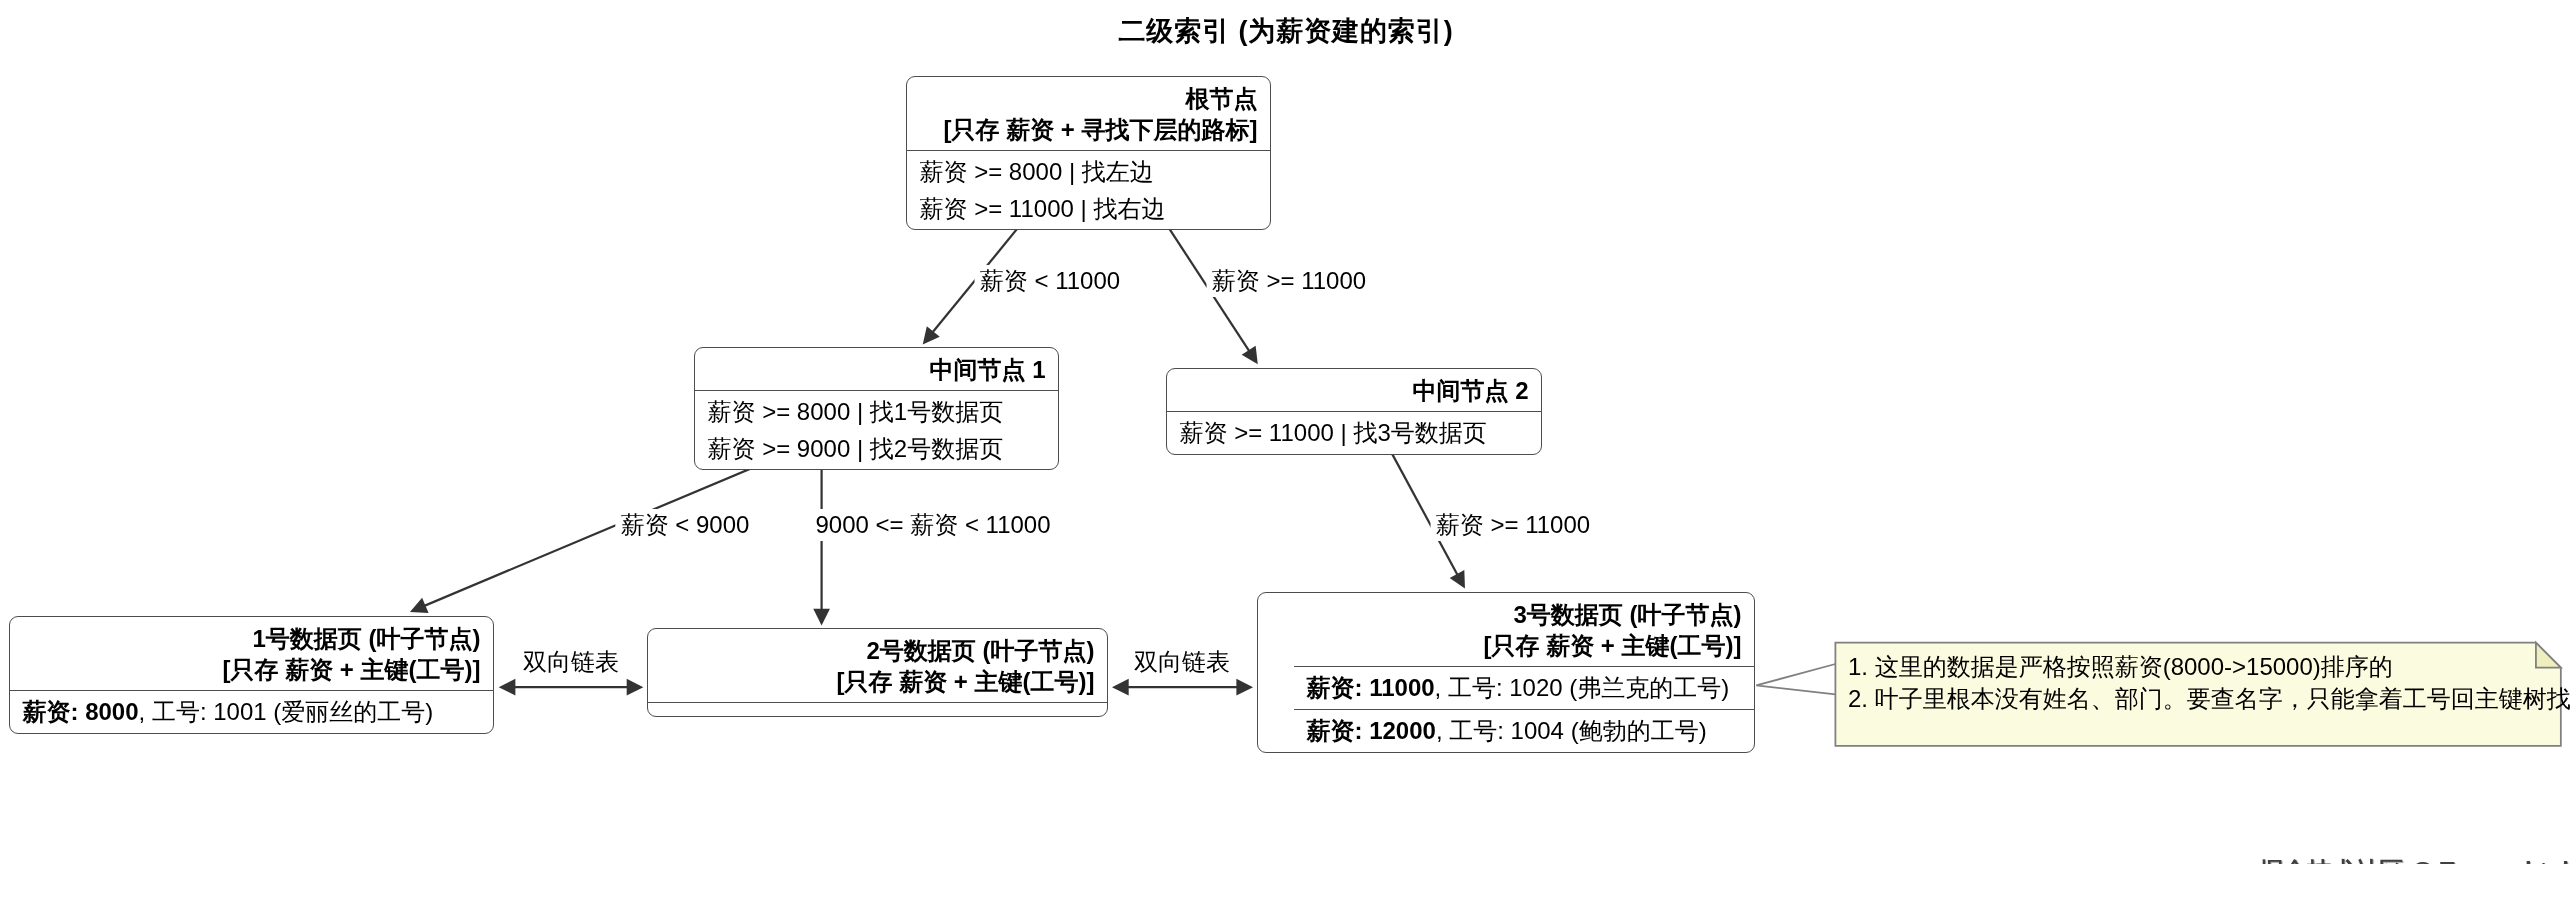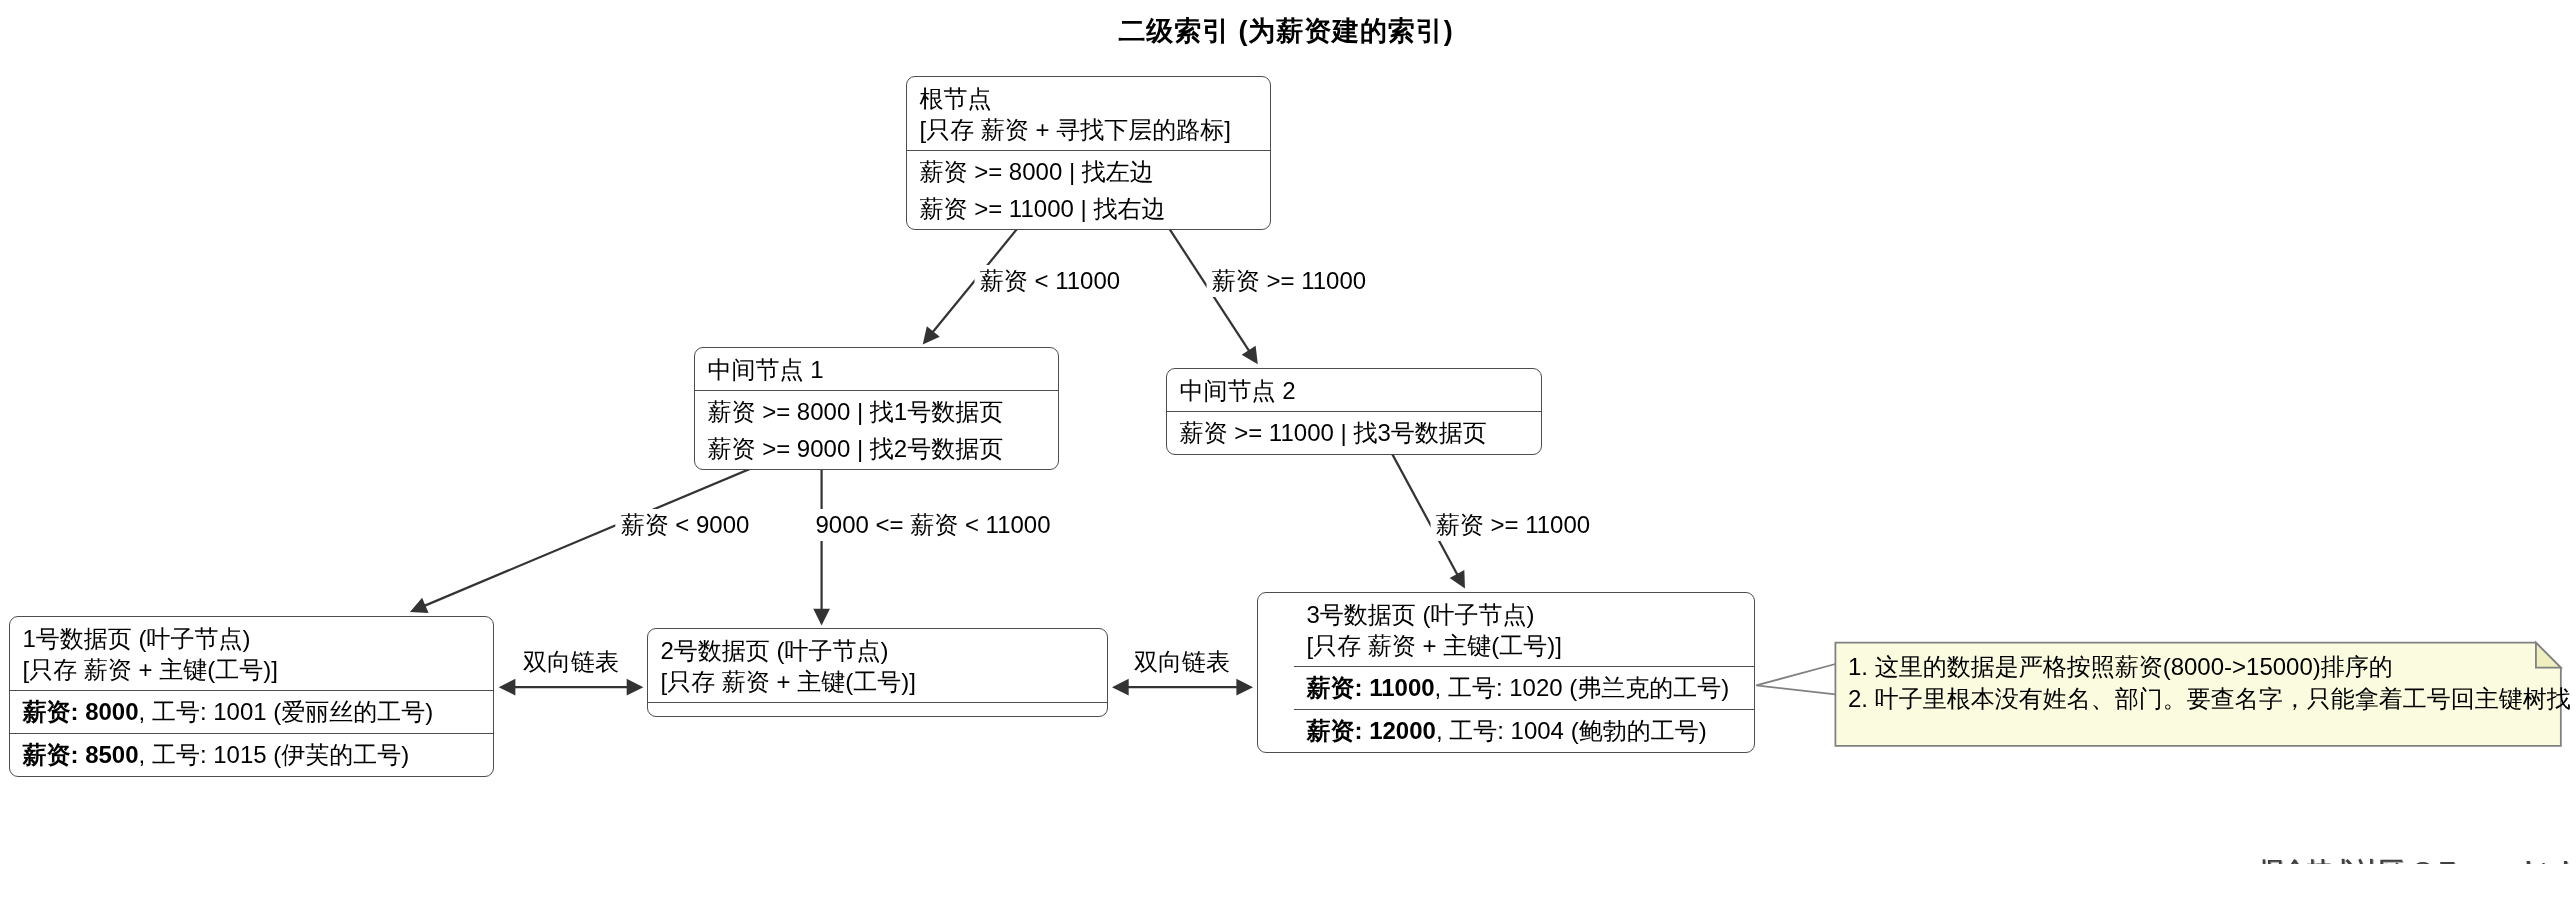--- a/index.html
+++ b/index.html
@@ -10,21 +10,21 @@
   }
   #edges { position:absolute; left:0; top:0; width:2576px; height:899px; pointer-events:none; }
   .diagram-title {
     position:absolute; left:930px; top:12.5px; width:712px; text-align:center;
     font-size:27px; font-weight:bold; letter-spacing:0.9px;
   }
   .node {
     position:absolute; background:#ffffff; border:1.8px solid #4d4d4d; border-radius:9px;
     font-size:24px; line-height:1.3; box-sizing:border-box;
   }
-  .hdr { text-align:left; padding:6.2px 12.5px 4.5px; }
+  .hdr { text-align:right; padding:6.2px 12.5px 4.5px;font-weight:bold; }
   .body { border-top:1.8px solid #4d4d4d; }
   .row { padding:5.3px 12.5px; white-space:nowrap; }
   .leaf .row { border-top:1.8px solid #4d4d4d; }
   .leaf .row:first-child { border-top:none; }
   .empty-section { border-top:1.8px solid #4d4d4d; height:12.5px; }
   .b { font-weight:bold; }
   .edge-label {
     position:absolute; transform:translate(-50%,-50%); background:#ffffff;
     font-size:24px; white-space:nowrap; padding:0 5.3px;
   }
@@ -102,21 +102,20 @@
     </div>
   </div>
 
   <div class="node leaf" style="left:9px; top:616px; width:485px;">
     <div class="hdr">
       <div>1号数据页 (叶子节点)</div>
       <div>[只存 薪资 + 主键(工号)]</div>
     </div>
     <div class="body">
       <div class="row"><span class="b">薪资: 8000</span><span>, 工号: 1001 (爱丽丝的工号)</span></div>
-      <div class="row"><span class="b">薪资: 8500</span><span>, 工号: 1015 (伊芙的工号)</span></div>
     </div>
   </div>
 
   <div class="node leaf" style="left:647px; top:628px; width:461px;">
     <div class="hdr">
       <div>2号数据页 (叶子节点)</div>
       <div>[只存 薪资 + 主键(工号)]</div>
     </div>
     <div class="empty-section"></div>
   </div>

